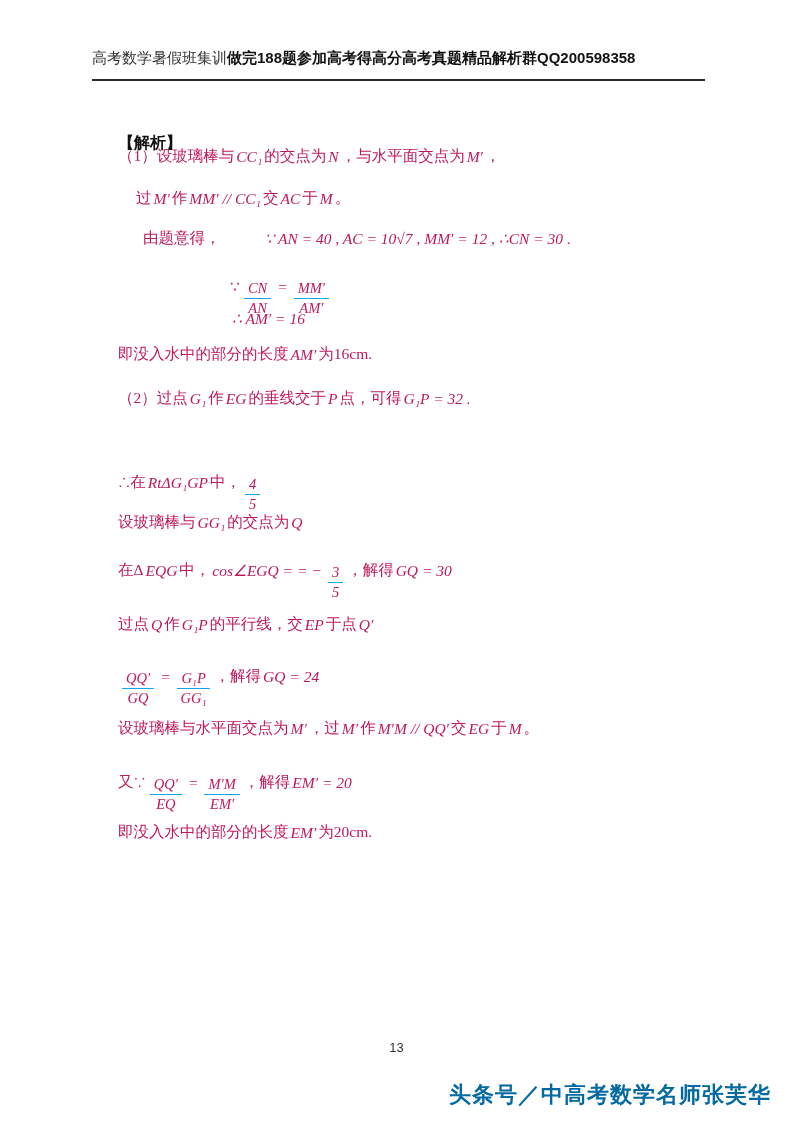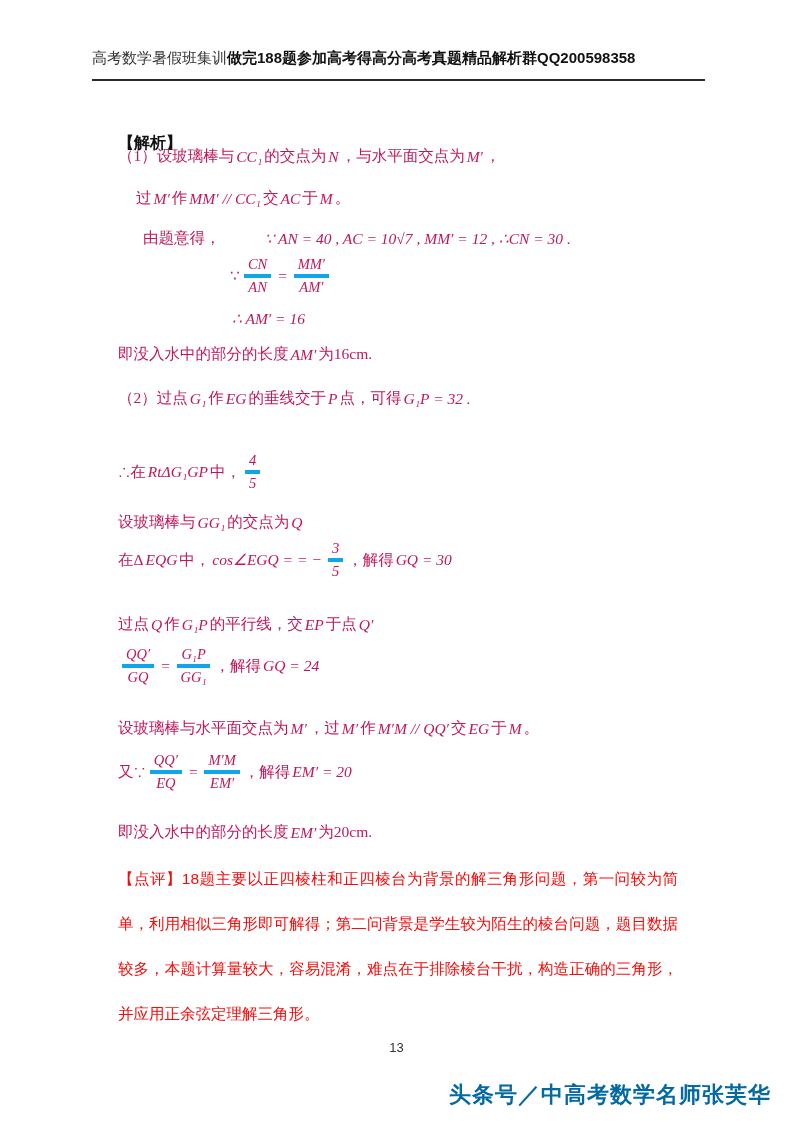--- a/index.html
+++ b/index.html
@@ -39,21 +39,21 @@
     color: #be185d;
   }
   .cn { font-style: normal; font-family: "Liberation Serif", serif; }
   .mt { font-style: italic; font-family: "Liberation Serif", serif; padding: 0 2px; }
 
   .frac {
     display: inline-flex; flex-direction: column; align-items: center;
     margin: 0 4px; font-style: italic; font-size: 14.5px; line-height: 1.2;
     font-family: "Liberation Serif", serif;
   }
-  .frac .num { border-bottom: 4px solid #0ea5e9; padding: 0 4px 1px; }
+  .frac .num { border-bottom: 1px solid #0ea5e9; padding: 0 4px 1px; margin-top: 24px; }
   .frac .den { padding: 1px 4px 0; }
 
   .comment {
     position: absolute; left: 118px; top: 856px; width: 560px;
     color: #f20d0d; font-size: 15.5px; line-height: 45px;
     text-align: justify;
     font-family: "Liberation Sans", sans-serif;
   }
 
   .page-number {
@@ -226,19 +226,18 @@
     <span class="cn">，解得</span>
     <span class="mt">EM′ = 20</span>
   </div>
 
   <div class="line" style="top:822px;left:118px">
     <span class="cn">即没入水中的部分的长度</span>
     <span class="mt">EM′</span>
     <span class="cn">为20cm.</span>
   </div>
 
-  <div class="comment">【点评】18题主要以正四棱柱和正四棱台为背景的解三角形问题，第一问较为简单，利用相似三角形即可解得；第二问背景是学生较为陌生的棱台问题，题目数据较多，本题计算量较大，容易混淆，难点在于排除棱台干扰，构造正确的三角形，并应用正余弦定理解三角形。</div>
 
   <div class="page-number">13</div>
 
   <div class="watermark">头条号／中高考数学名师张芙华</div>
 
 </div>
 
 </body></html>

